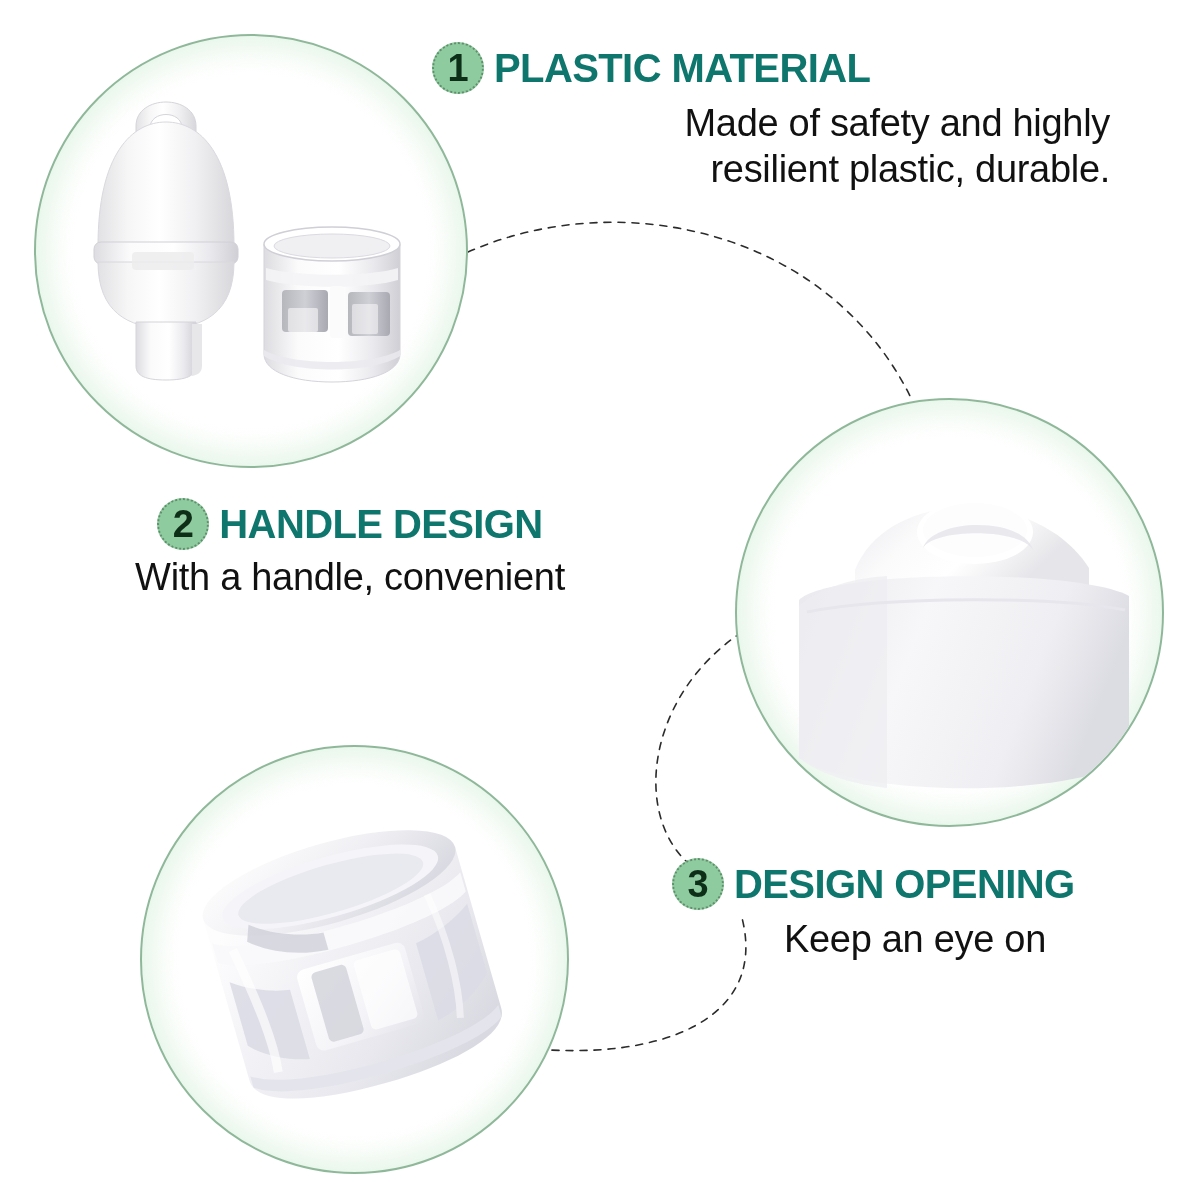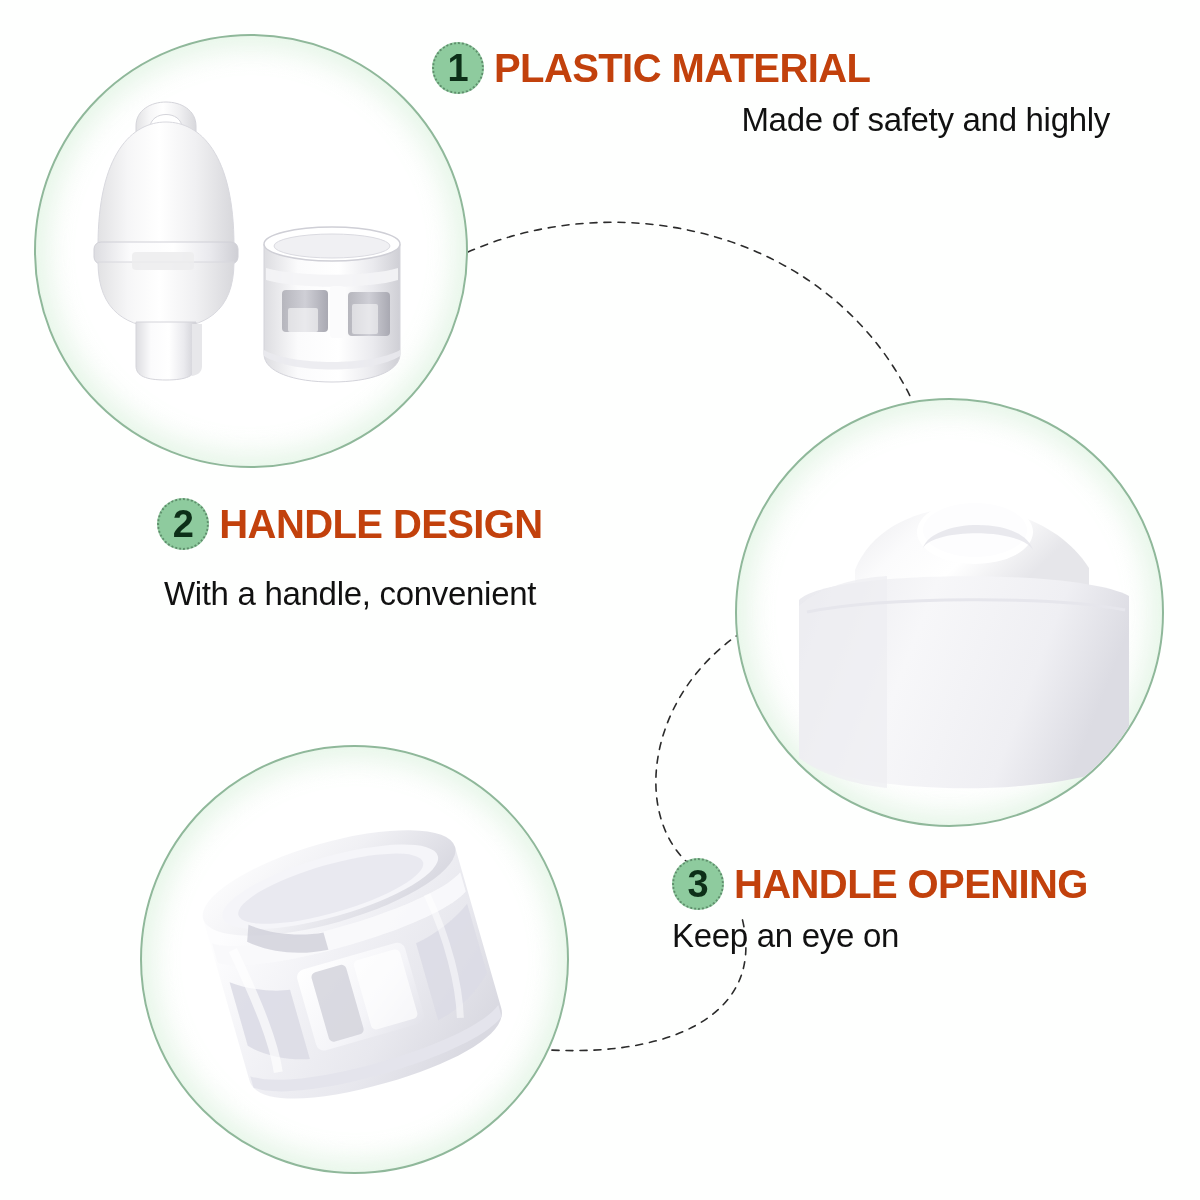--- a/index.html
+++ b/index.html
@@ -68,42 +68,42 @@
     display: flex;
     align-items: center;
     justify-content: center;
     line-height: 1;
     box-sizing: border-box;
   }
   .head-title {
     font-size: 40px;
     font-weight: bold;
     letter-spacing: -0.6px;
-    color: #c2410c;
+    color: #0f766e;
     margin-left: 10px;
   }
   .feature-body {
-    font-size: 33px;
+    font-size: 38px;
     font-weight: 300;
     color: #111111;
     line-height: 1.22;
     letter-spacing: -0.3px;
   }
   .feature-body .dot-bold { font-weight: 700; }
 
   
   #feature-1 { left: 432px; top: 42px; width: 700px; }
   #feature-1 .feature-body { text-align: right; margin-top: 6px; padding-right: 22px; }
 
   #feature-2 { left: 30px; top: 498px; width: 640px; }
   #feature-2 .feature-head { justify-content: center; }
-  #feature-2 .feature-body { text-align: center; margin-top: 24px; }
+  #feature-2 .feature-body { text-align: center; margin-top: 4px; }
 
   #feature-3 { left: 672px; top: 858px; width: 500px; }
-  #feature-3 .feature-body { text-align: left; margin-top: 6px; padding-right: 14px; }
+  #feature-3 .feature-body { text-align: center; margin-top: 6px; padding-right: 14px; }
 </style>
 </head>
 <body>
 
 <div id="stage">
 
   <svg id="connectors" viewBox="0 0 1200 1200" width="1200" height="1200">
     <path d="M 468 252 C 620 185, 830 230, 912 400" fill="none" stroke="#2b2b2b" stroke-width="1.6" stroke-dasharray="7 7" stroke-linecap="round"></path>
     <path d="M 742 632 C 640 700, 632 830, 700 872" fill="none" stroke="#2b2b2b" stroke-width="1.6" stroke-dasharray="7 7" stroke-linecap="round"></path>
     <path d="M 524 1048 C 660 1062, 768 1020, 742 918" fill="none" stroke="#2b2b2b" stroke-width="1.6" stroke-dasharray="7 7" stroke-linecap="round"></path>
@@ -256,36 +256,37 @@
     </svg>
   </div>
 
   <div class="feature" id="feature-1">
     <div class="feature-head">
       <div class="badge">1</div>
       <div class="head-title">PLASTIC MATERIAL</div>
     </div>
     <div class="feature-body">
       <div>Made of safety and highly</div>
+      <div>resilient plastic, durable.</div>
     </div>
   </div>
 
   <div class="feature" id="feature-2">
     <div class="feature-head">
       <div class="badge">2</div>
       <div class="head-title">HANDLE DESIGN</div>
     </div>
     <div class="feature-body">
       <div>With a handle, convenient</div>
     </div>
   </div>
 
   <div class="feature" id="feature-3">
     <div class="feature-head">
       <div class="badge">3</div>
-      <div class="head-title">HANDLE OPENING</div>
+      <div class="head-title">DESIGN OPENING</div>
     </div>
     <div class="feature-body">
       <div>Keep an eye on</div>
     </div>
   </div>
 
 </div>
 
 </body></html>

